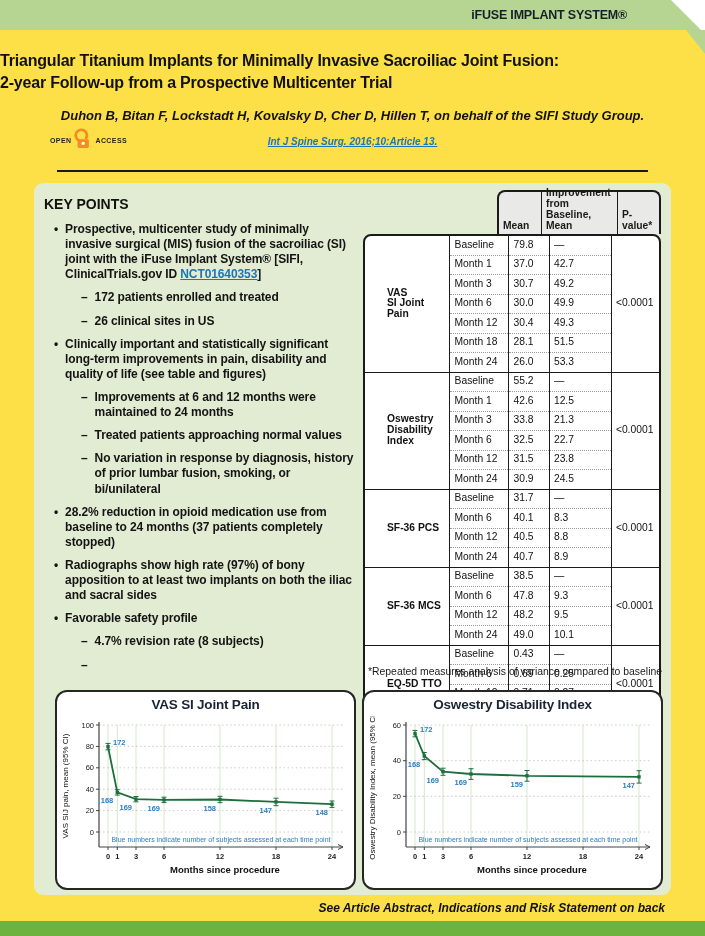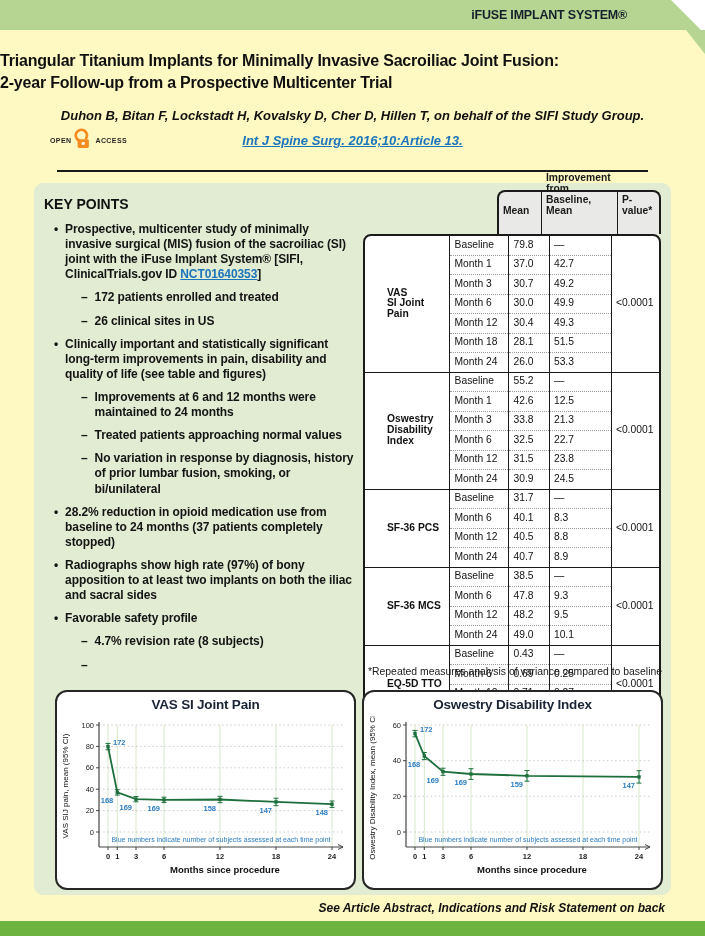--- a/index.html
+++ b/index.html
@@ -1,52 +1,52 @@
 <!DOCTYPE html>
 <html><head>
 <meta charset="utf-8">
 <style>
   html,body{margin:0;padding:0;background:#fff;}
-  #page{position:relative;width:705px;height:936px;background:#fef9c3;overflow:hidden;
+  #page{position:relative;width:705px;height:936px;background:#fde047;overflow:hidden;
         font-family:"Liberation Sans",sans-serif;color:#1a1a1a;}
   
   .banner{position:absolute;left:0;top:0;width:705px;height:30px;background:#b6d592;}
   .banner-text{position:absolute;right:78px;top:0;height:30px;line-height:30px;
        font-size:12.5px;font-weight:bold;color:#15202b;letter-spacing:-0.2px;}
   .corner-cut{position:absolute;top:0;right:0;width:0;height:0;
        border-right:34px solid #fff;border-bottom:34px solid transparent;}
   .corner-tail{position:absolute;top:30px;right:0;width:0;height:0;
        border-right:19px solid #b6d592;border-bottom:24px solid transparent;}
   
   .title{position:absolute;left:0;top:50px;width:705px;text-align:left;
        font-size:16px;font-weight:bold;line-height:1.35;letter-spacing:-0.2px;color:#111;}
   .authors{position:absolute;left:0;top:108px;width:705px;text-align:center;
        font-size:13px;font-style:italic;font-weight:600;color:#111;}
   .citation{position:absolute;left:0;top:131px;width:705px;text-align:center;}
-  .citation a{font-size:13px;font-style:italic;font-weight:600;color:#1b75bb;text-decoration:underline;}
+  .citation a{font-size:10px;font-style:italic;font-weight:600;color:#1b75bb;text-decoration:underline;}
   .oa{position:absolute;left:50px;top:126px;display:flex;align-items:center;gap:3px;}
   .oa .oatxt{font-size:7px;font-weight:bold;color:#231f20;letter-spacing:.4px;}
   .hrline{position:absolute;left:57px;top:170px;width:591px;height:2px;background:#1a1a1a;}
   
   .panel{position:absolute;left:34px;top:183px;width:637px;height:712px;
        background:#e1ecd2;border-radius:9px;}
   
   .kp-head{position:absolute;left:44px;top:196px;font-size:14px;font-weight:bold;color:#111;}
   .kp-list{position:absolute;left:54px;top:214px;width:300px;font-size:12px;line-height:1.26;
        font-weight:600;color:#141414;letter-spacing:-0.1px;}
   .kp1{display:flex;gap:7px;margin-top:8px;}
   .kp2{display:flex;gap:7px;margin-top:8px;margin-left:27px;}
   .kp1 .mk,.kp2 .mk{flex:0 0 auto;}
   .kp-list a{color:#1b75bb;text-decoration:underline;font-weight:600;}
   
   .tablewrap{position:absolute;left:363px;top:190px;width:298px;}
   .thead{margin-left:134px;width:164px;height:44px;box-sizing:border-box;display:flex;
        background:#e9e9e7;border:2px solid #1a1a1a;border-bottom:none;border-radius:8px 8px 0 0;}
   .hc{display:flex;align-items:flex-end;font-weight:bold;font-size:10.3px;line-height:1.08;
-       padding:3px 3px 18px 4px;box-sizing:border-box;}
+       padding:3px 3px 3px 4px;box-sizing:border-box;}
   .hc-mean{width:42px;}
   .hc-imp{width:76px;border-left:1.5px solid #1a1a1a;}
   .hc-p{flex:1;border-left:1.5px solid #1a1a1a;}
   .tbl-body{border:2px solid #1a1a1a;border-radius:8px;overflow:hidden;background:#fff;}
   .tbl-body table{border-collapse:collapse;width:100%;font-size:10.3px;color:#111;}
   .tbl-body td{padding:1.5px 4px;height:15.5px;line-height:1.05;vertical-align:middle;}
   td.c-measure{font-weight:bold;border-right:1.5px solid #1a1a1a;white-space:pre-line;width:64px;padding-left:22px;}
   td.c-time{border-right:1.5px solid #1a1a1a;width:56px;padding-left:5px;}
   td.c-mean{border-right:1.5px solid #1a1a1a;width:38px;}
   td.c-improve{border-right:1.5px solid #1a1a1a;width:72px;}

